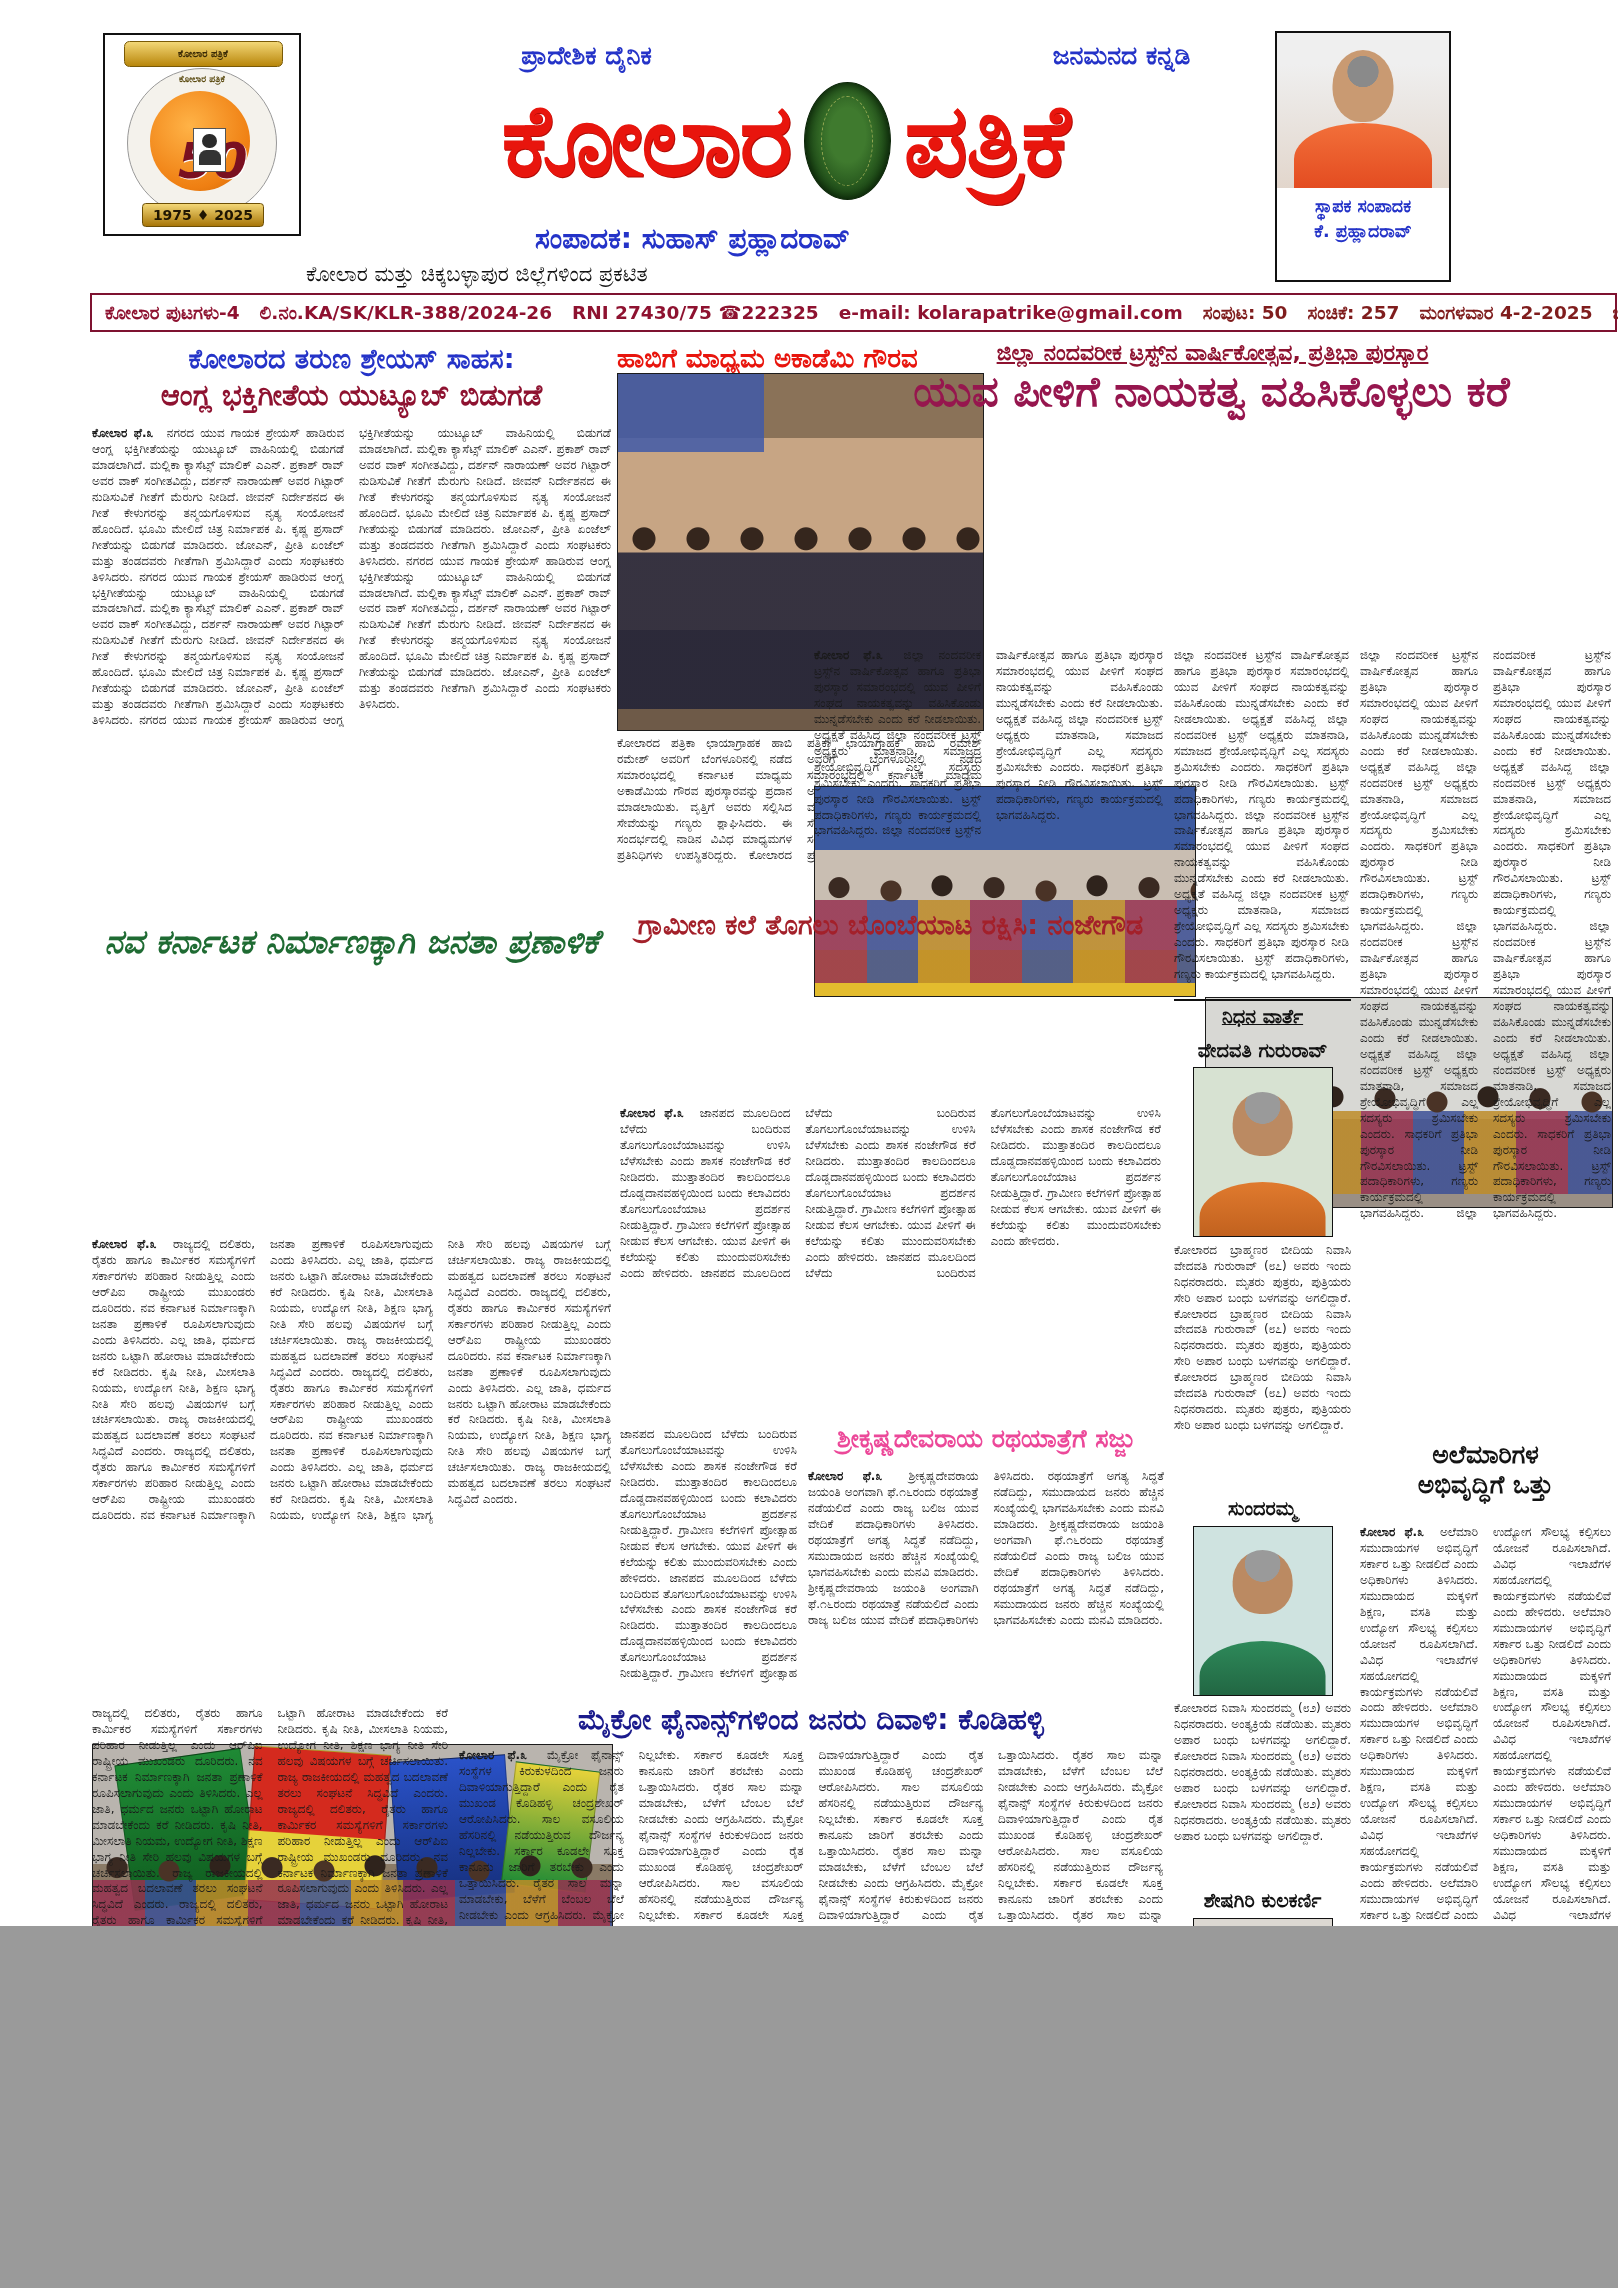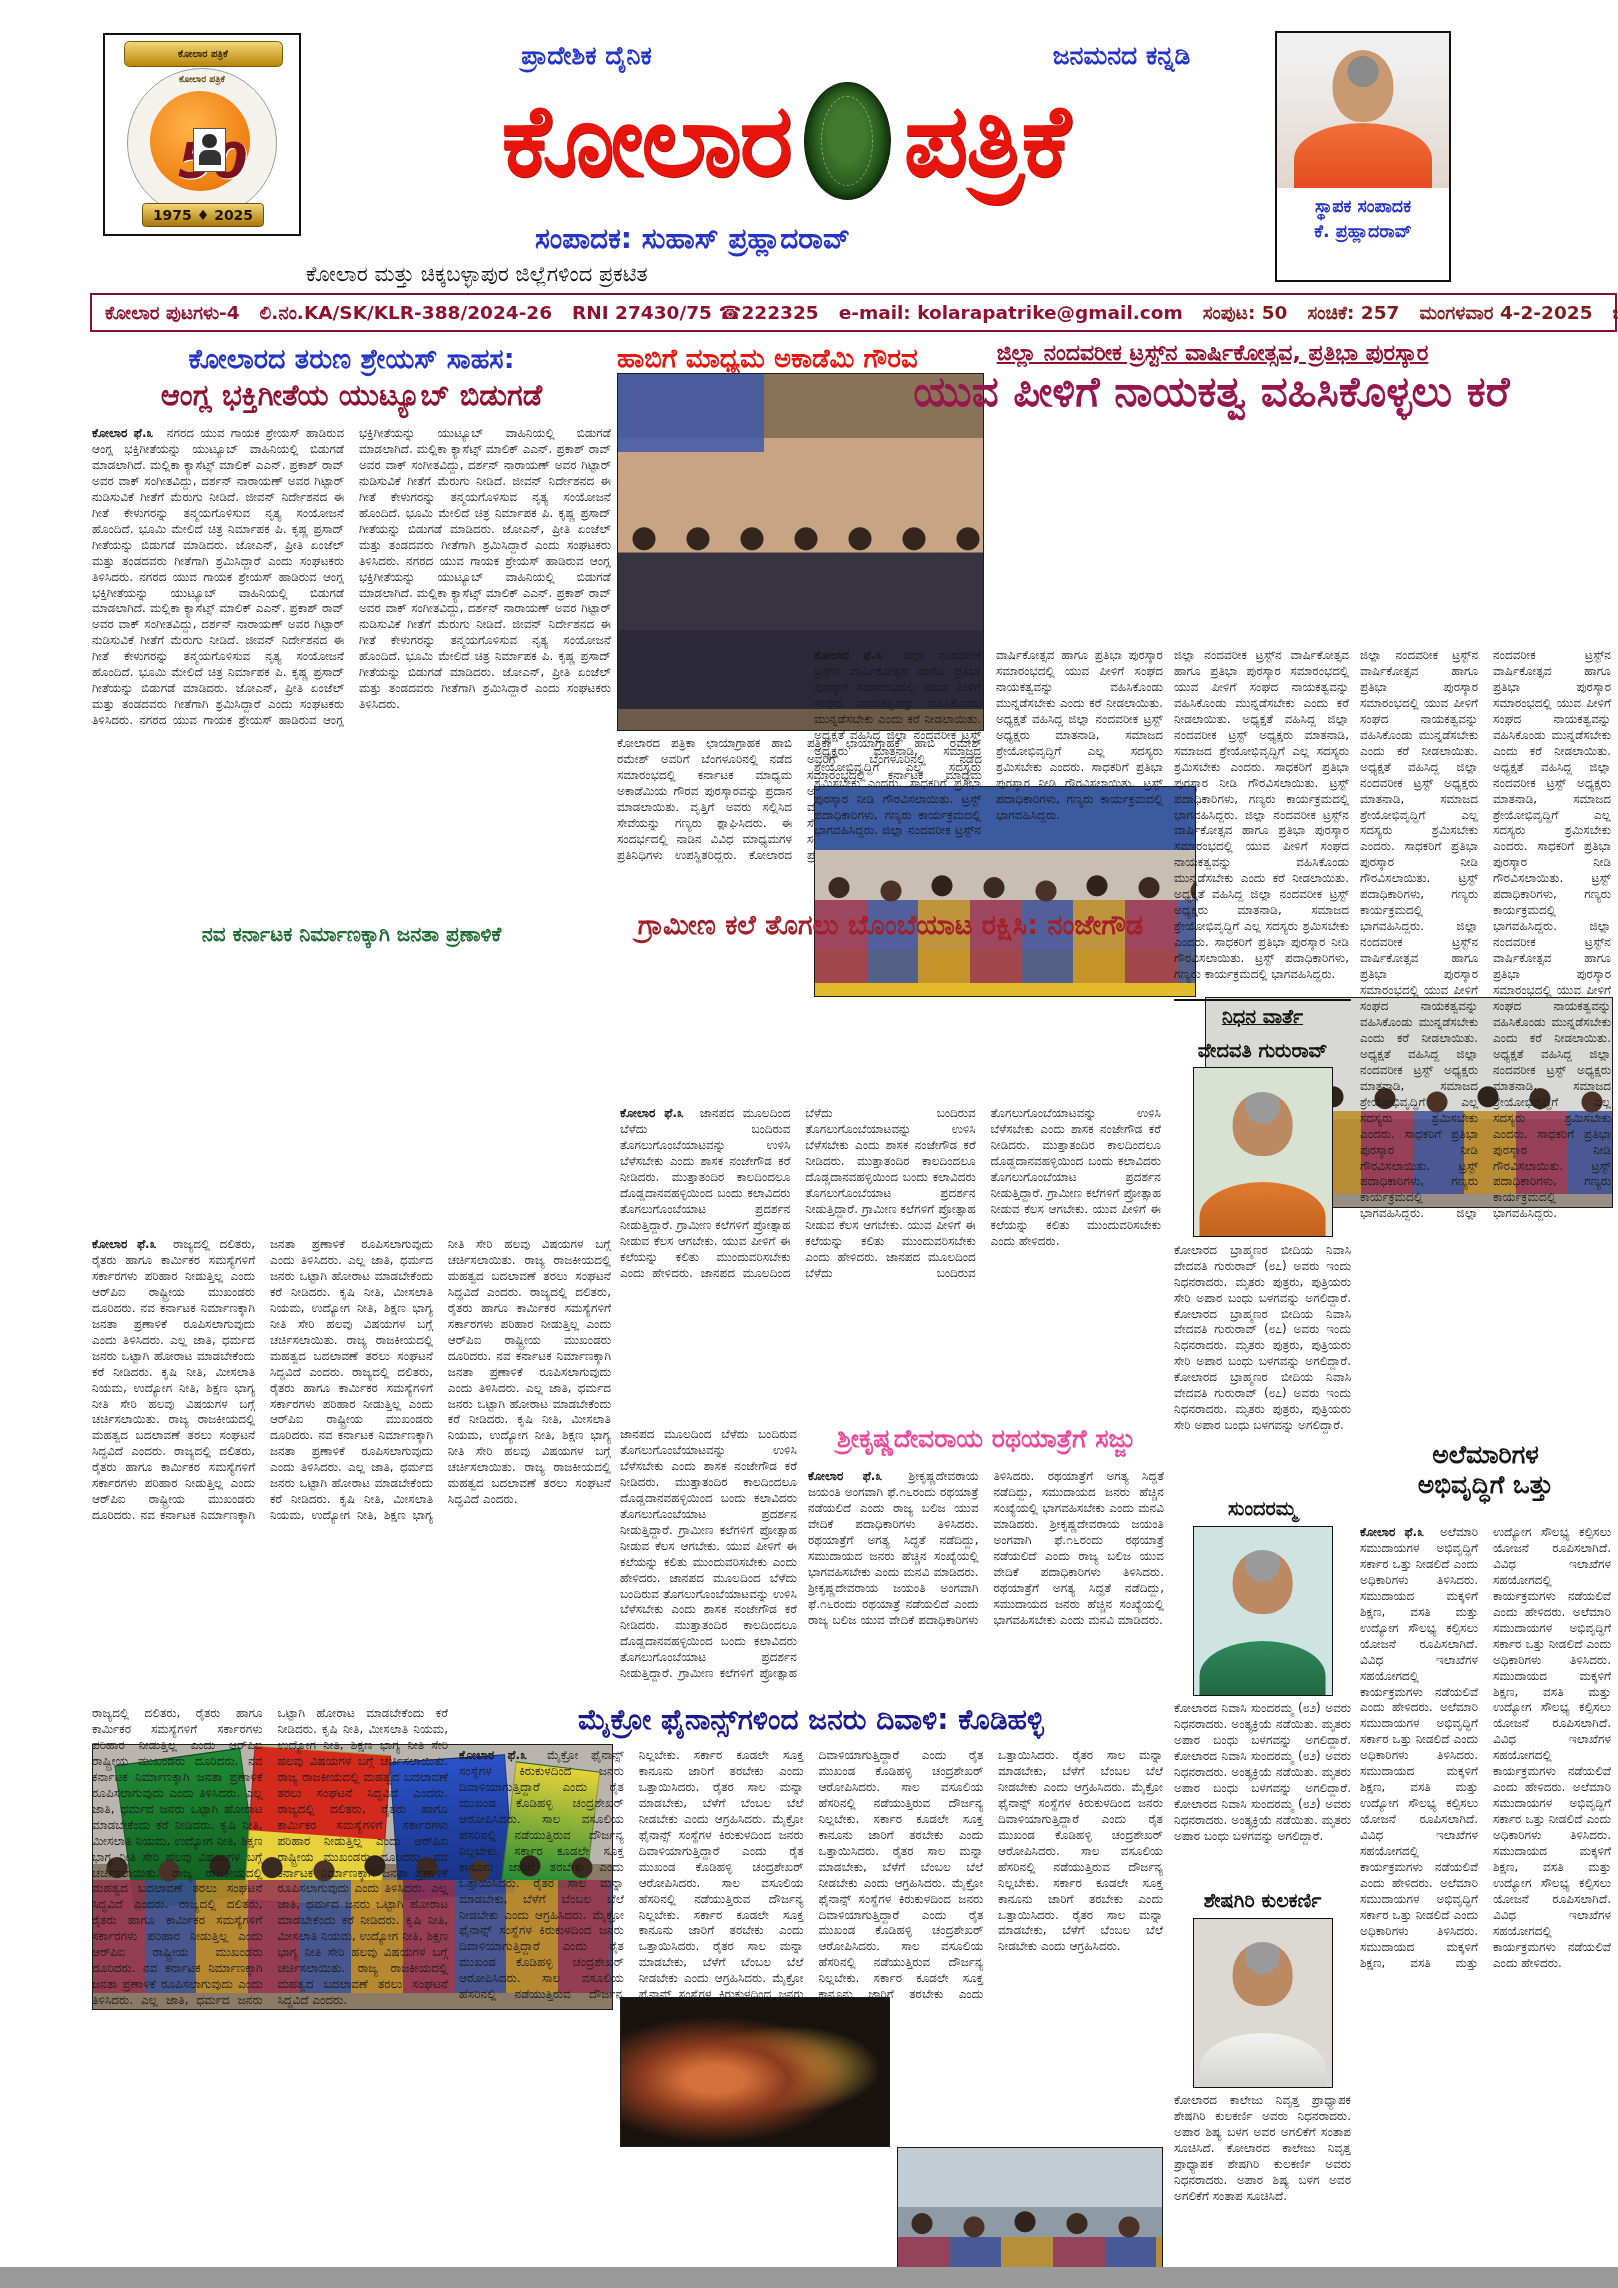--- a/index.html
+++ b/index.html
@@ -1,16 +1,16 @@
 <!DOCTYPE html>
 <html style="font-size:14.8px"><head>
 <meta charset="utf-8">
 <style>
   html,body{margin:0;padding:0;background:#9a9a9a;}
-  .page{position:relative;width:1619px;height:2267px;background:#ffffff;margin:0 auto;
+  .page{position:relative;width:1619px;height:1926px;background:#ffffff;margin:0 auto;
         font-family:"DejaVu Sans",sans-serif;overflow:hidden;color:#161616;}
   .abs{position:absolute;}
   .ctr{text-align:center;}
   
   .tagline{color:#2433c8;font-weight:bold;font-size:25px;}
   .bigtitle{display:flex;align-items:center;justify-content:center;gap:13px;}
   .bigtitle .word{color:#e8150d;font-weight:900;font-size:100px;line-height:1;
                   text-shadow:0.9px 0.9px 0 #b00c06;letter-spacing:-1.8px;white-space:nowrap;}
   .seal{width:85px;height:116px;border-radius:50%;
         background:radial-gradient(ellipse at 50% 45%, #3f7a2e 0 30%, #1d4a17 70%, #0d2a0b 100%);
@@ -164,21 +164,21 @@
     <span class="dateline">ಕೋಲಾರ ಫೆ.೩</span>
     <span>ಜಿಲ್ಲಾ ನಂದವರೀಕ ಟ್ರಸ್ಟ್‌ನ ವಾರ್ಷಿಕೋತ್ಸವ ಹಾಗೂ ಪ್ರತಿಭಾ ಪುರಸ್ಕಾರ ಸಮಾರಂಭದಲ್ಲಿ ಯುವ ಪೀಳಿಗೆ ಸಂಘದ ನಾಯಕತ್ವವನ್ನು ವಹಿಸಿಕೊಂಡು ಮುನ್ನಡೆಸಬೇಕು ಎಂದು ಕರೆ ನೀಡಲಾಯಿತು. ಅಧ್ಯಕ್ಷತೆ ವಹಿಸಿದ್ದ ಜಿಲ್ಲಾ ನಂದವರೀಕ ಟ್ರಸ್ಟ್ ಅಧ್ಯಕ್ಷರು ಮಾತನಾಡಿ, ಸಮಾಜದ ಶ್ರೇಯೋಭಿವೃದ್ಧಿಗೆ ಎಲ್ಲ ಸದಸ್ಯರು ಶ್ರಮಿಸಬೇಕು ಎಂದರು. ಸಾಧಕರಿಗೆ ಪ್ರತಿಭಾ ಪುರಸ್ಕಾರ ನೀಡಿ ಗೌರವಿಸಲಾಯಿತು. ಟ್ರಸ್ಟ್ ಪದಾಧಿಕಾರಿಗಳು, ಗಣ್ಯರು ಕಾರ್ಯಕ್ರಮದಲ್ಲಿ ಭಾಗವಹಿಸಿದ್ದರು.  ಜಿಲ್ಲಾ ನಂದವರೀಕ ಟ್ರಸ್ಟ್‌ನ ವಾರ್ಷಿಕೋತ್ಸವ ಹಾಗೂ ಪ್ರತಿಭಾ ಪುರಸ್ಕಾರ ಸಮಾರಂಭದಲ್ಲಿ ಯುವ ಪೀಳಿಗೆ ಸಂಘದ ನಾಯಕತ್ವವನ್ನು ವಹಿಸಿಕೊಂಡು ಮುನ್ನಡೆಸಬೇಕು ಎಂದು ಕರೆ ನೀಡಲಾಯಿತು. ಅಧ್ಯಕ್ಷತೆ ವಹಿಸಿದ್ದ ಜಿಲ್ಲಾ ನಂದವರೀಕ ಟ್ರಸ್ಟ್ ಅಧ್ಯಕ್ಷರು ಮಾತನಾಡಿ, ಸಮಾಜದ ಶ್ರೇಯೋಭಿವೃದ್ಧಿಗೆ ಎಲ್ಲ ಸದಸ್ಯರು ಶ್ರಮಿಸಬೇಕು ಎಂದರು. ಸಾಧಕರಿಗೆ ಪ್ರತಿಭಾ ಪುರಸ್ಕಾರ ನೀಡಿ ಗೌರವಿಸಲಾಯಿತು. ಟ್ರಸ್ಟ್ ಪದಾಧಿಕಾರಿಗಳು, ಗಣ್ಯರು ಕಾರ್ಯಕ್ರಮದಲ್ಲಿ ಭಾಗವಹಿಸಿದ್ದರು. </span>
   </div>
   <div class="abs coltext" style="left:1174px;top:648px;width:175px;height:345px;column-count:1;">
     <span>ಜಿಲ್ಲಾ ನಂದವರೀಕ ಟ್ರಸ್ಟ್‌ನ ವಾರ್ಷಿಕೋತ್ಸವ ಹಾಗೂ ಪ್ರತಿಭಾ ಪುರಸ್ಕಾರ ಸಮಾರಂಭದಲ್ಲಿ ಯುವ ಪೀಳಿಗೆ ಸಂಘದ ನಾಯಕತ್ವವನ್ನು ವಹಿಸಿಕೊಂಡು ಮುನ್ನಡೆಸಬೇಕು ಎಂದು ಕರೆ ನೀಡಲಾಯಿತು. ಅಧ್ಯಕ್ಷತೆ ವಹಿಸಿದ್ದ ಜಿಲ್ಲಾ ನಂದವರೀಕ ಟ್ರಸ್ಟ್ ಅಧ್ಯಕ್ಷರು ಮಾತನಾಡಿ, ಸಮಾಜದ ಶ್ರೇಯೋಭಿವೃದ್ಧಿಗೆ ಎಲ್ಲ ಸದಸ್ಯರು ಶ್ರಮಿಸಬೇಕು ಎಂದರು. ಸಾಧಕರಿಗೆ ಪ್ರತಿಭಾ ಪುರಸ್ಕಾರ ನೀಡಿ ಗೌರವಿಸಲಾಯಿತು. ಟ್ರಸ್ಟ್ ಪದಾಧಿಕಾರಿಗಳು, ಗಣ್ಯರು ಕಾರ್ಯಕ್ರಮದಲ್ಲಿ ಭಾಗವಹಿಸಿದ್ದರು.  ಜಿಲ್ಲಾ ನಂದವರೀಕ ಟ್ರಸ್ಟ್‌ನ ವಾರ್ಷಿಕೋತ್ಸವ ಹಾಗೂ ಪ್ರತಿಭಾ ಪುರಸ್ಕಾರ ಸಮಾರಂಭದಲ್ಲಿ ಯುವ ಪೀಳಿಗೆ ಸಂಘದ ನಾಯಕತ್ವವನ್ನು ವಹಿಸಿಕೊಂಡು ಮುನ್ನಡೆಸಬೇಕು ಎಂದು ಕರೆ ನೀಡಲಾಯಿತು. ಅಧ್ಯಕ್ಷತೆ ವಹಿಸಿದ್ದ ಜಿಲ್ಲಾ ನಂದವರೀಕ ಟ್ರಸ್ಟ್ ಅಧ್ಯಕ್ಷರು ಮಾತನಾಡಿ, ಸಮಾಜದ ಶ್ರೇಯೋಭಿವೃದ್ಧಿಗೆ ಎಲ್ಲ ಸದಸ್ಯರು ಶ್ರಮಿಸಬೇಕು ಎಂದರು. ಸಾಧಕರಿಗೆ ಪ್ರತಿಭಾ ಪುರಸ್ಕಾರ ನೀಡಿ ಗೌರವಿಸಲಾಯಿತು. ಟ್ರಸ್ಟ್ ಪದಾಧಿಕಾರಿಗಳು, ಗಣ್ಯರು ಕಾರ್ಯಕ್ರಮದಲ್ಲಿ ಭಾಗವಹಿಸಿದ್ದರು. </span>
   </div>
   <div class="abs coltext" style="left:1360px;top:648px;width:251px;height:783px;column-count:2;">
     <span>ಜಿಲ್ಲಾ ನಂದವರೀಕ ಟ್ರಸ್ಟ್‌ನ ವಾರ್ಷಿಕೋತ್ಸವ ಹಾಗೂ ಪ್ರತಿಭಾ ಪುರಸ್ಕಾರ ಸಮಾರಂಭದಲ್ಲಿ ಯುವ ಪೀಳಿಗೆ ಸಂಘದ ನಾಯಕತ್ವವನ್ನು ವಹಿಸಿಕೊಂಡು ಮುನ್ನಡೆಸಬೇಕು ಎಂದು ಕರೆ ನೀಡಲಾಯಿತು. ಅಧ್ಯಕ್ಷತೆ ವಹಿಸಿದ್ದ ಜಿಲ್ಲಾ ನಂದವರೀಕ ಟ್ರಸ್ಟ್ ಅಧ್ಯಕ್ಷರು ಮಾತನಾಡಿ, ಸಮಾಜದ ಶ್ರೇಯೋಭಿವೃದ್ಧಿಗೆ ಎಲ್ಲ ಸದಸ್ಯರು ಶ್ರಮಿಸಬೇಕು ಎಂದರು. ಸಾಧಕರಿಗೆ ಪ್ರತಿಭಾ ಪುರಸ್ಕಾರ ನೀಡಿ ಗೌರವಿಸಲಾಯಿತು. ಟ್ರಸ್ಟ್ ಪದಾಧಿಕಾರಿಗಳು, ಗಣ್ಯರು ಕಾರ್ಯಕ್ರಮದಲ್ಲಿ ಭಾಗವಹಿಸಿದ್ದರು.  ಜಿಲ್ಲಾ ನಂದವರೀಕ ಟ್ರಸ್ಟ್‌ನ ವಾರ್ಷಿಕೋತ್ಸವ ಹಾಗೂ ಪ್ರತಿಭಾ ಪುರಸ್ಕಾರ ಸಮಾರಂಭದಲ್ಲಿ ಯುವ ಪೀಳಿಗೆ ಸಂಘದ ನಾಯಕತ್ವವನ್ನು ವಹಿಸಿಕೊಂಡು ಮುನ್ನಡೆಸಬೇಕು ಎಂದು ಕರೆ ನೀಡಲಾಯಿತು. ಅಧ್ಯಕ್ಷತೆ ವಹಿಸಿದ್ದ ಜಿಲ್ಲಾ ನಂದವರೀಕ ಟ್ರಸ್ಟ್ ಅಧ್ಯಕ್ಷರು ಮಾತನಾಡಿ, ಸಮಾಜದ ಶ್ರೇಯೋಭಿವೃದ್ಧಿಗೆ ಎಲ್ಲ ಸದಸ್ಯರು ಶ್ರಮಿಸಬೇಕು ಎಂದರು. ಸಾಧಕರಿಗೆ ಪ್ರತಿಭಾ ಪುರಸ್ಕಾರ ನೀಡಿ ಗೌರವಿಸಲಾಯಿತು. ಟ್ರಸ್ಟ್ ಪದಾಧಿಕಾರಿಗಳು, ಗಣ್ಯರು ಕಾರ್ಯಕ್ರಮದಲ್ಲಿ ಭಾಗವಹಿಸಿದ್ದರು.  ಜಿಲ್ಲಾ ನಂದವರೀಕ ಟ್ರಸ್ಟ್‌ನ ವಾರ್ಷಿಕೋತ್ಸವ ಹಾಗೂ ಪ್ರತಿಭಾ ಪುರಸ್ಕಾರ ಸಮಾರಂಭದಲ್ಲಿ ಯುವ ಪೀಳಿಗೆ ಸಂಘದ ನಾಯಕತ್ವವನ್ನು ವಹಿಸಿಕೊಂಡು ಮುನ್ನಡೆಸಬೇಕು ಎಂದು ಕರೆ ನೀಡಲಾಯಿತು. ಅಧ್ಯಕ್ಷತೆ ವಹಿಸಿದ್ದ ಜಿಲ್ಲಾ ನಂದವರೀಕ ಟ್ರಸ್ಟ್ ಅಧ್ಯಕ್ಷರು ಮಾತನಾಡಿ, ಸಮಾಜದ ಶ್ರೇಯೋಭಿವೃದ್ಧಿಗೆ ಎಲ್ಲ ಸದಸ್ಯರು ಶ್ರಮಿಸಬೇಕು ಎಂದರು. ಸಾಧಕರಿಗೆ ಪ್ರತಿಭಾ ಪುರಸ್ಕಾರ ನೀಡಿ ಗೌರವಿಸಲಾಯಿತು. ಟ್ರಸ್ಟ್ ಪದಾಧಿಕಾರಿಗಳು, ಗಣ್ಯರು ಕಾರ್ಯಕ್ರಮದಲ್ಲಿ ಭಾಗವಹಿಸಿದ್ದರು.  ಜಿಲ್ಲಾ ನಂದವರೀಕ ಟ್ರಸ್ಟ್‌ನ ವಾರ್ಷಿಕೋತ್ಸವ ಹಾಗೂ ಪ್ರತಿಭಾ ಪುರಸ್ಕಾರ ಸಮಾರಂಭದಲ್ಲಿ ಯುವ ಪೀಳಿಗೆ ಸಂಘದ ನಾಯಕತ್ವವನ್ನು ವಹಿಸಿಕೊಂಡು ಮುನ್ನಡೆಸಬೇಕು ಎಂದು ಕರೆ ನೀಡಲಾಯಿತು. ಅಧ್ಯಕ್ಷತೆ ವಹಿಸಿದ್ದ ಜಿಲ್ಲಾ ನಂದವರೀಕ ಟ್ರಸ್ಟ್ ಅಧ್ಯಕ್ಷರು ಮಾತನಾಡಿ, ಸಮಾಜದ ಶ್ರೇಯೋಭಿವೃದ್ಧಿಗೆ ಎಲ್ಲ ಸದಸ್ಯರು ಶ್ರಮಿಸಬೇಕು ಎಂದರು. ಸಾಧಕರಿಗೆ ಪ್ರತಿಭಾ ಪುರಸ್ಕಾರ ನೀಡಿ ಗೌರವಿಸಲಾಯಿತು. ಟ್ರಸ್ಟ್ ಪದಾಧಿಕಾರಿಗಳು, ಗಣ್ಯರು ಕಾರ್ಯಕ್ರಮದಲ್ಲಿ ಭಾಗವಹಿಸಿದ್ದರು. </span>
   </div>
 
-  <div class="abs hl" style="left:92px;top:923px;width:519px;font-size:20px;color:#1f6b33;">ನವ ಕರ್ನಾಟಕ ನಿರ್ಮಾಣಕ್ಕಾಗಿ ಜನತಾ ಪ್ರಣಾಳಿಕೆ</div>
+  <div class="abs hl" style="left:92px;top:923px;width:519px;font-size:33px;color:#1f6b33;font-style:italic;">ನವ ಕರ್ನಾಟಕ ನಿರ್ಮಾಣಕ್ಕಾಗಿ ಜನತಾ ಪ್ರಣಾಳಿಕೆ</div>
   <div class="abs photo" style="left:92px;top:964px;width:519px;height:264px;background:linear-gradient(180deg,#b9b4ae 0 45%,#8a7a66 45% 100%);">
     <div class="flag" style="left:6%;top:4%;width:24%;height:55%;background:linear-gradient(180deg,#1f8a35,#0f5c1f);transform:rotate(-8deg);"></div>
     <div class="flag" style="left:30%;top:2%;width:26%;height:58%;background:linear-gradient(180deg,#d42a1e 0 55%,#e6d23a 55% 100%);transform:rotate(4deg);"></div>
     <div class="flag" style="left:58%;top:5%;width:22%;height:52%;background:linear-gradient(180deg,#2a52c8,#16307e);transform:rotate(-4deg);"></div>
     <div class="flag" style="left:80%;top:8%;width:16%;height:46%;background:linear-gradient(180deg,#e6d23a,#1f8a35);transform:rotate(7deg);"></div>
     <div class="people-colorful"></div>
   </div>
   <div class="abs coltext" style="left:92px;top:1237px;width:519px;height:460px;column-count:3;">
     <span class="dateline">ಕೋಲಾರ ಫೆ.೩</span>
     <span>ರಾಜ್ಯದಲ್ಲಿ ದಲಿತರು, ರೈತರು ಹಾಗೂ ಕಾರ್ಮಿಕರ ಸಮಸ್ಯೆಗಳಿಗೆ ಸರ್ಕಾರಗಳು ಪರಿಹಾರ ನೀಡುತ್ತಿಲ್ಲ ಎಂದು ಆರ್‌ಪಿಐ ರಾಷ್ಟ್ರೀಯ ಮುಖಂಡರು ದೂರಿದರು. ನವ ಕರ್ನಾಟಕ ನಿರ್ಮಾಣಕ್ಕಾಗಿ ಜನತಾ ಪ್ರಣಾಳಿಕೆ ರೂಪಿಸಲಾಗುವುದು ಎಂದು ತಿಳಿಸಿದರು. ಎಲ್ಲ ಜಾತಿ, ಧರ್ಮದ ಜನರು ಒಟ್ಟಾಗಿ ಹೋರಾಟ ಮಾಡಬೇಕೆಂದು ಕರೆ ನೀಡಿದರು. ಕೃಷಿ ನೀತಿ, ಮೀಸಲಾತಿ ನಿಯಮ, ಉದ್ಯೋಗ ನೀತಿ, ಶಿಕ್ಷಣ ಭಾಗ್ಯ ನೀತಿ ಸೇರಿ ಹಲವು ವಿಷಯಗಳ ಬಗ್ಗೆ ಚರ್ಚಿಸಲಾಯಿತು. ರಾಜ್ಯ ರಾಜಕೀಯದಲ್ಲಿ ಮಹತ್ವದ ಬದಲಾವಣೆ ತರಲು ಸಂಘಟನೆ ಸಿದ್ಧವಿದೆ ಎಂದರು.  ರಾಜ್ಯದಲ್ಲಿ ದಲಿತರು, ರೈತರು ಹಾಗೂ ಕಾರ್ಮಿಕರ ಸಮಸ್ಯೆಗಳಿಗೆ ಸರ್ಕಾರಗಳು ಪರಿಹಾರ ನೀಡುತ್ತಿಲ್ಲ ಎಂದು ಆರ್‌ಪಿಐ ರಾಷ್ಟ್ರೀಯ ಮುಖಂಡರು ದೂರಿದರು. ನವ ಕರ್ನಾಟಕ ನಿರ್ಮಾಣಕ್ಕಾಗಿ ಜನತಾ ಪ್ರಣಾಳಿಕೆ ರೂಪಿಸಲಾಗುವುದು ಎಂದು ತಿಳಿಸಿದರು. ಎಲ್ಲ ಜಾತಿ, ಧರ್ಮದ ಜನರು ಒಟ್ಟಾಗಿ ಹೋರಾಟ ಮಾಡಬೇಕೆಂದು ಕರೆ ನೀಡಿದರು. ಕೃಷಿ ನೀತಿ, ಮೀಸಲಾತಿ ನಿಯಮ, ಉದ್ಯೋಗ ನೀತಿ, ಶಿಕ್ಷಣ ಭಾಗ್ಯ ನೀತಿ ಸೇರಿ ಹಲವು ವಿಷಯಗಳ ಬಗ್ಗೆ ಚರ್ಚಿಸಲಾಯಿತು. ರಾಜ್ಯ ರಾಜಕೀಯದಲ್ಲಿ ಮಹತ್ವದ ಬದಲಾವಣೆ ತರಲು ಸಂಘಟನೆ ಸಿದ್ಧವಿದೆ ಎಂದರು.  ರಾಜ್ಯದಲ್ಲಿ ದಲಿತರು, ರೈತರು ಹಾಗೂ ಕಾರ್ಮಿಕರ ಸಮಸ್ಯೆಗಳಿಗೆ ಸರ್ಕಾರಗಳು ಪರಿಹಾರ ನೀಡುತ್ತಿಲ್ಲ ಎಂದು ಆರ್‌ಪಿಐ ರಾಷ್ಟ್ರೀಯ ಮುಖಂಡರು ದೂರಿದರು. ನವ ಕರ್ನಾಟಕ ನಿರ್ಮಾಣಕ್ಕಾಗಿ ಜನತಾ ಪ್ರಣಾಳಿಕೆ ರೂಪಿಸಲಾಗುವುದು ಎಂದು ತಿಳಿಸಿದರು. ಎಲ್ಲ ಜಾತಿ, ಧರ್ಮದ ಜನರು ಒಟ್ಟಾಗಿ ಹೋರಾಟ ಮಾಡಬೇಕೆಂದು ಕರೆ ನೀಡಿದರು. ಕೃಷಿ ನೀತಿ, ಮೀಸಲಾತಿ ನಿಯಮ, ಉದ್ಯೋಗ ನೀತಿ, ಶಿಕ್ಷಣ ಭಾಗ್ಯ ನೀತಿ ಸೇರಿ ಹಲವು ವಿಷಯಗಳ ಬಗ್ಗೆ ಚರ್ಚಿಸಲಾಯಿತು. ರಾಜ್ಯ ರಾಜಕೀಯದಲ್ಲಿ ಮಹತ್ವದ ಬದಲಾವಣೆ ತರಲು ಸಂಘಟನೆ ಸಿದ್ಧವಿದೆ ಎಂದರು.  ರಾಜ್ಯದಲ್ಲಿ ದಲಿತರು, ರೈತರು ಹಾಗೂ ಕಾರ್ಮಿಕರ ಸಮಸ್ಯೆಗಳಿಗೆ ಸರ್ಕಾರಗಳು ಪರಿಹಾರ ನೀಡುತ್ತಿಲ್ಲ ಎಂದು ಆರ್‌ಪಿಐ ರಾಷ್ಟ್ರೀಯ ಮುಖಂಡರು ದೂರಿದರು. ನವ ಕರ್ನಾಟಕ ನಿರ್ಮಾಣಕ್ಕಾಗಿ ಜನತಾ ಪ್ರಣಾಳಿಕೆ ರೂಪಿಸಲಾಗುವುದು ಎಂದು ತಿಳಿಸಿದರು. ಎಲ್ಲ ಜಾತಿ, ಧರ್ಮದ ಜನರು ಒಟ್ಟಾಗಿ ಹೋರಾಟ ಮಾಡಬೇಕೆಂದು ಕರೆ ನೀಡಿದರು. ಕೃಷಿ ನೀತಿ, ಮೀಸಲಾತಿ ನಿಯಮ, ಉದ್ಯೋಗ ನೀತಿ, ಶಿಕ್ಷಣ ಭಾಗ್ಯ ನೀತಿ ಸೇರಿ ಹಲವು ವಿಷಯಗಳ ಬಗ್ಗೆ ಚರ್ಚಿಸಲಾಯಿತು. ರಾಜ್ಯ ರಾಜಕೀಯದಲ್ಲಿ ಮಹತ್ವದ ಬದಲಾವಣೆ ತರಲು ಸಂಘಟನೆ ಸಿದ್ಧವಿದೆ ಎಂದರು. </span>

